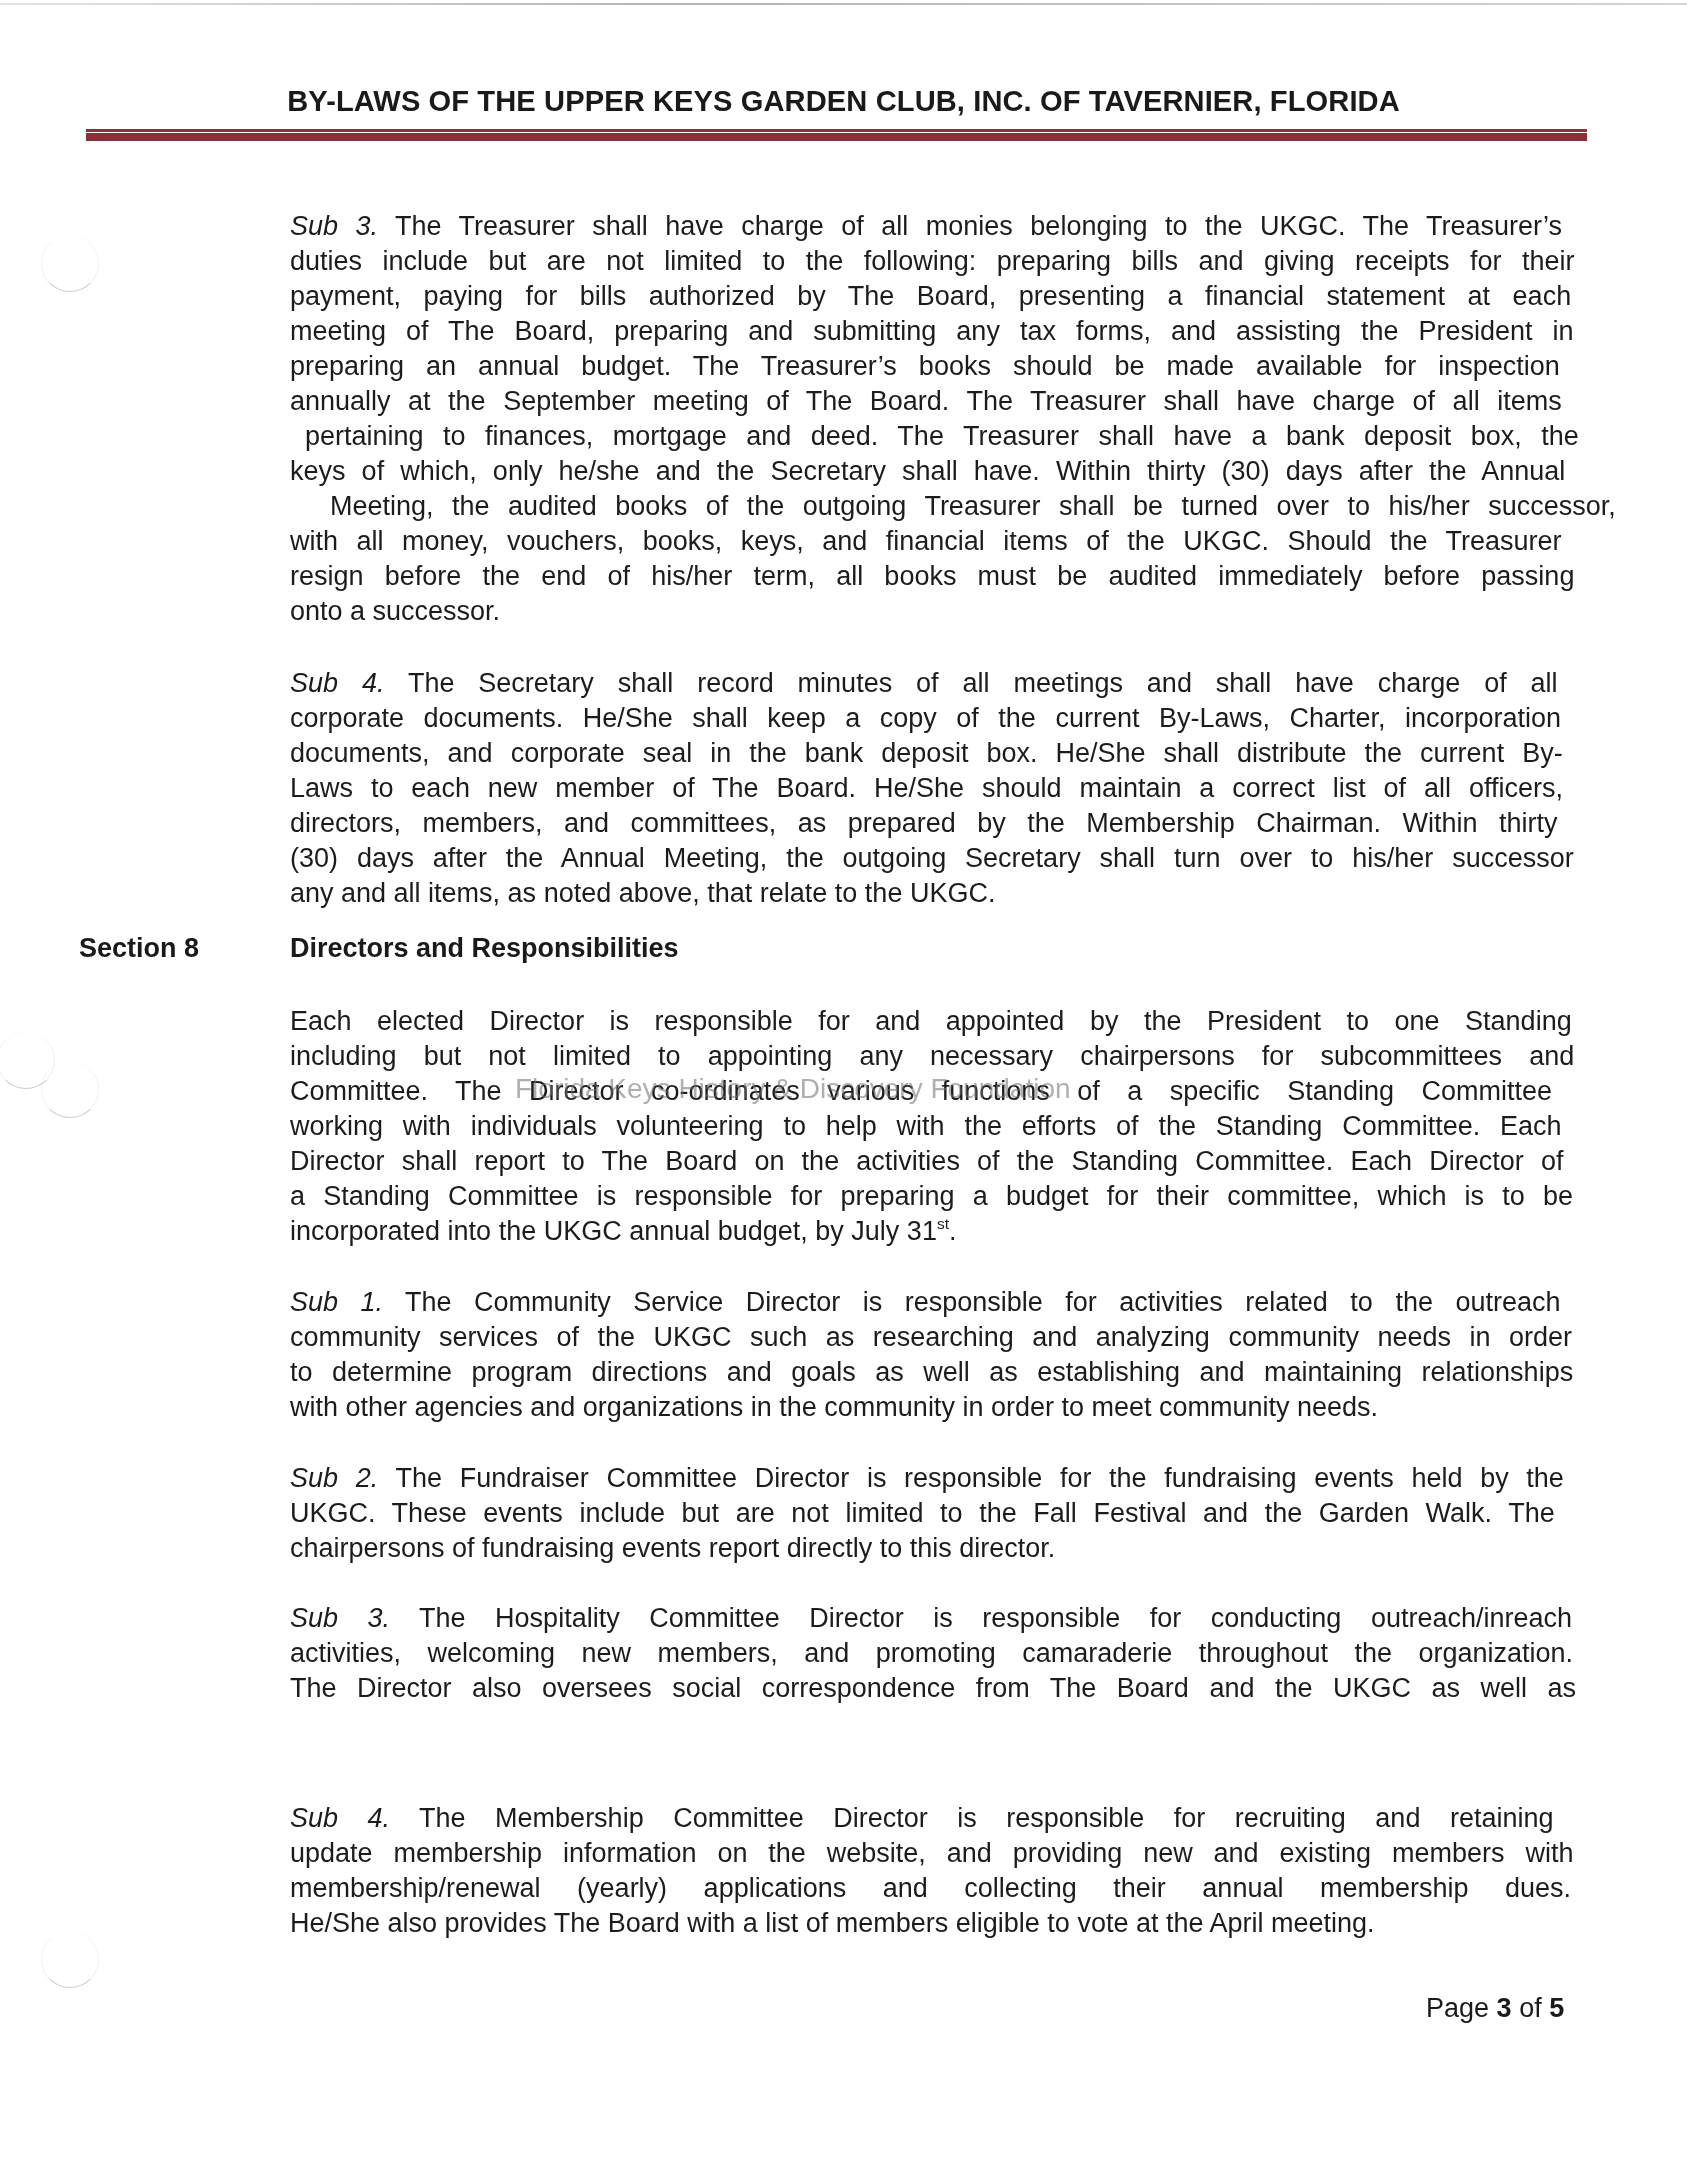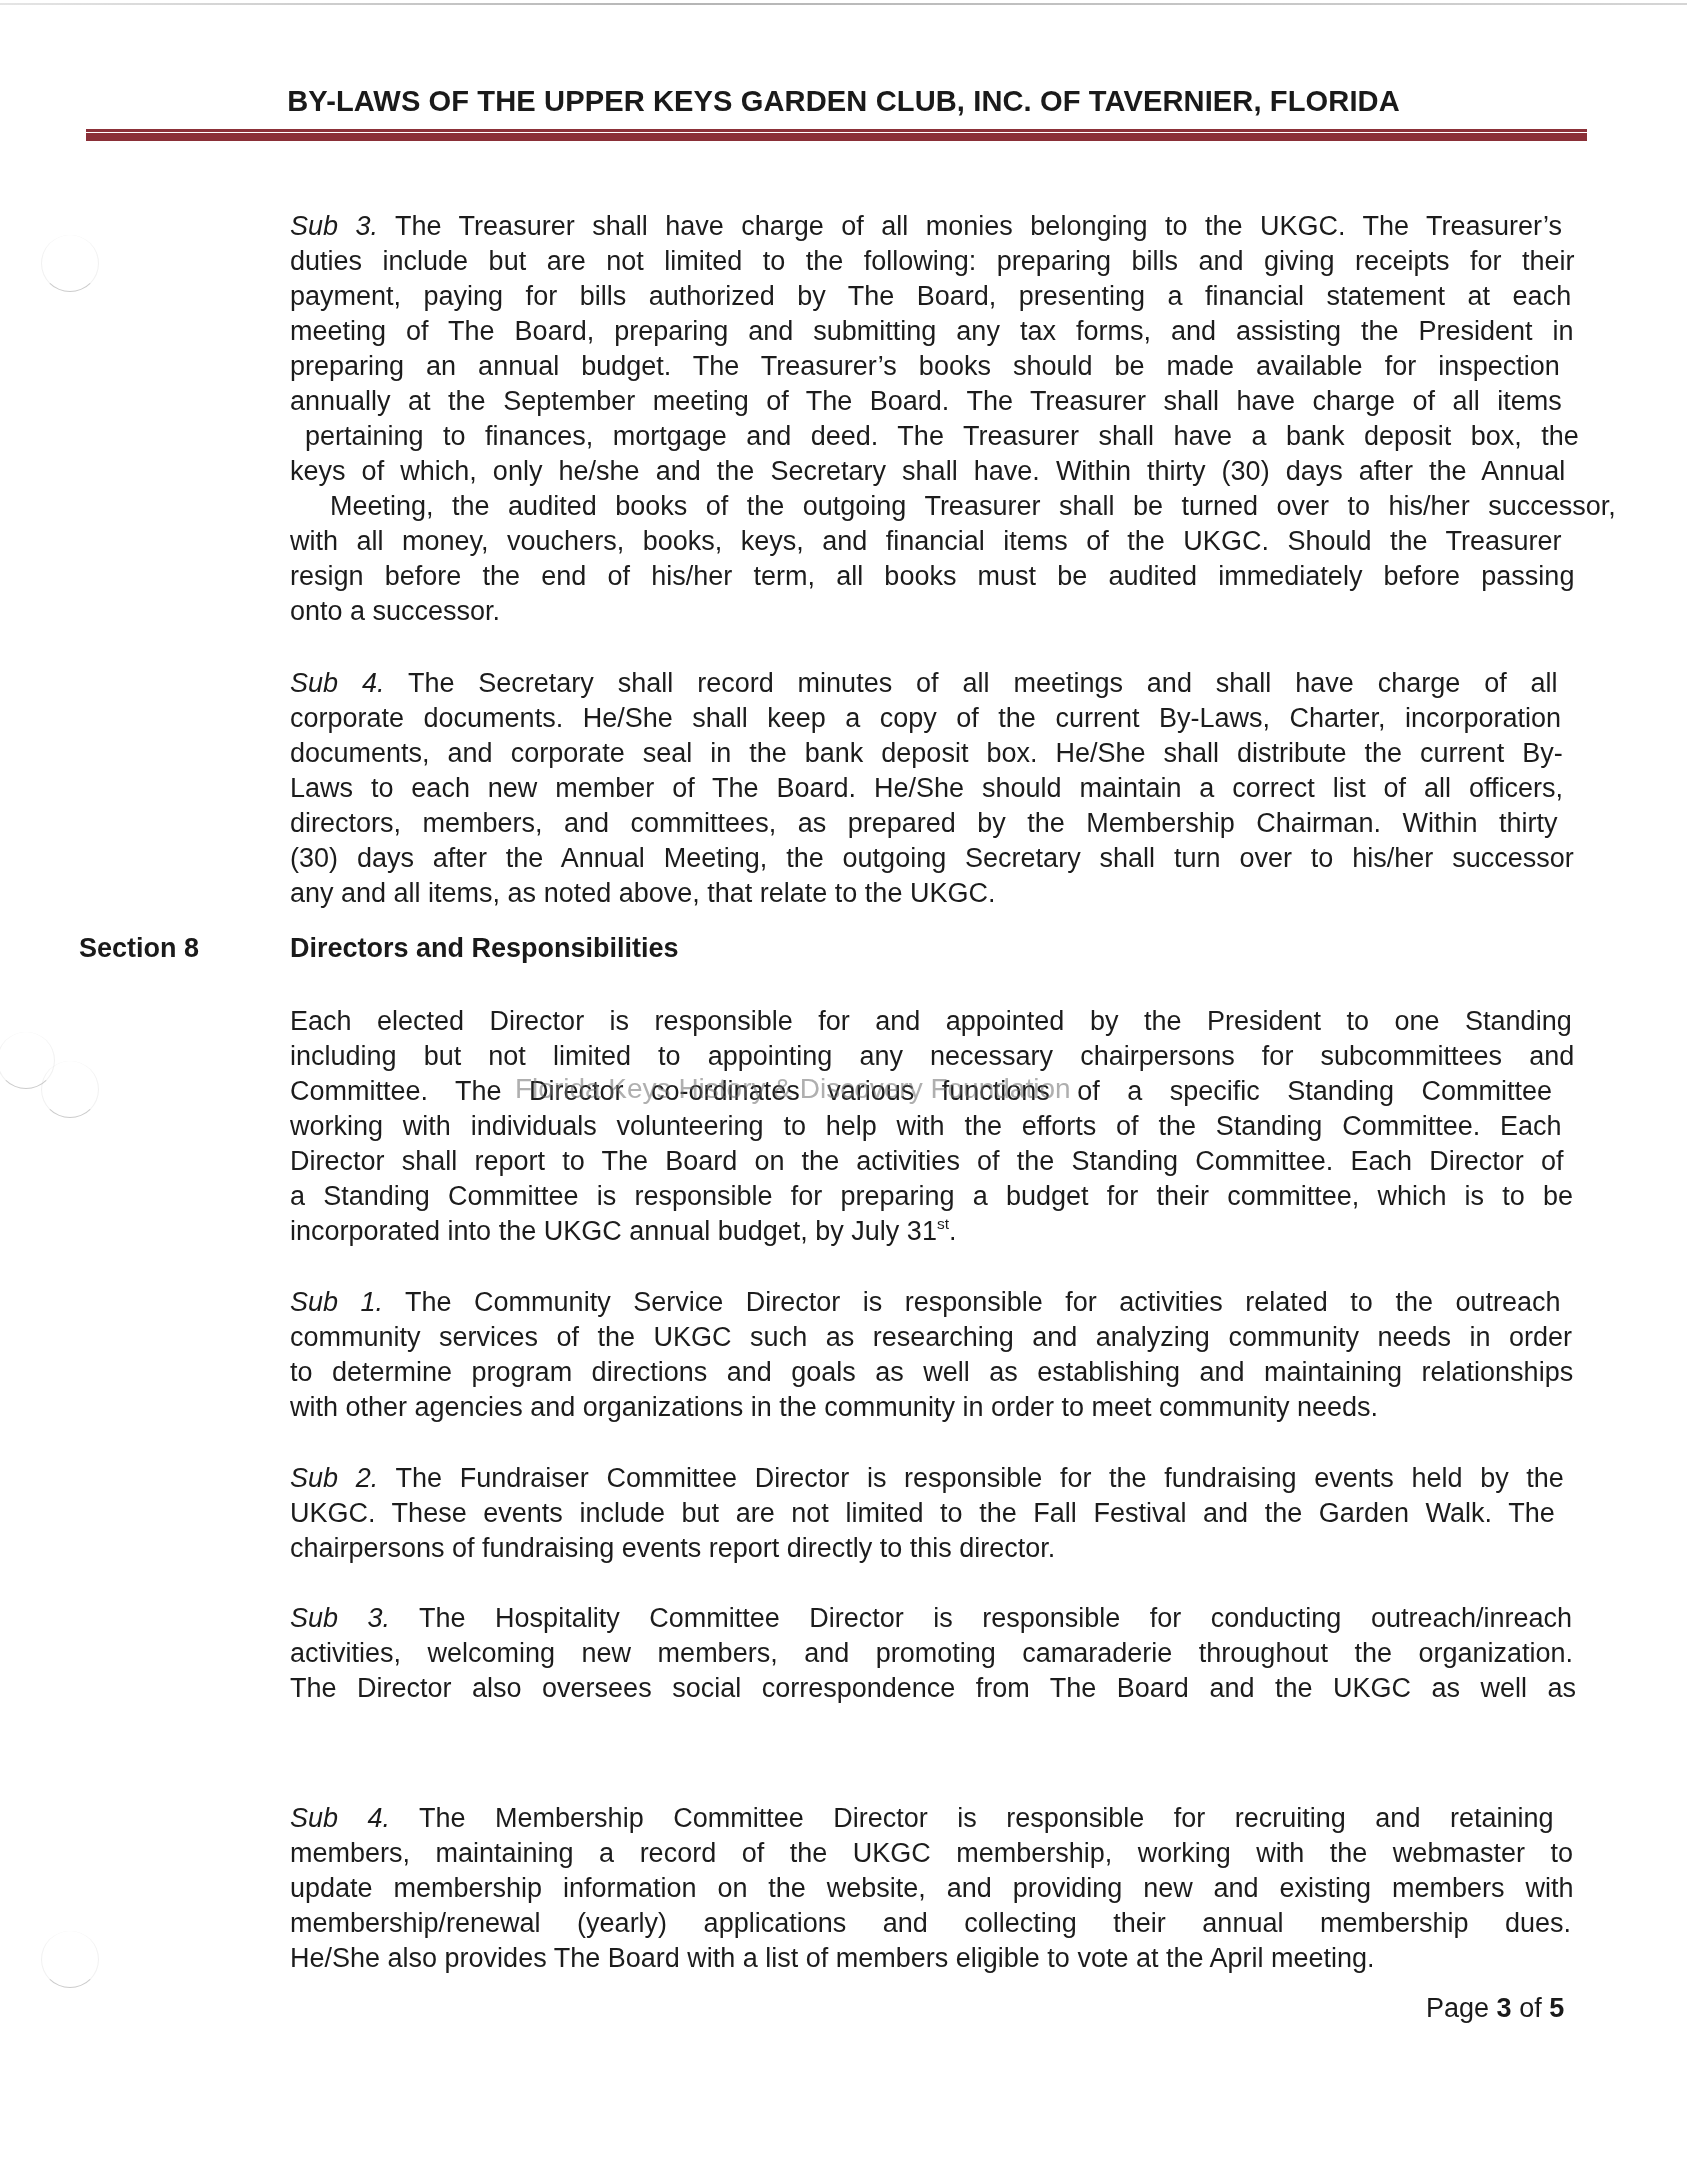--- a/index.html
+++ b/index.html
@@ -119,21 +119,20 @@
     <span class="line" style="display: block; width: auto; word-spacing: 9.1px; text-align-last: left;">UKGC.  These events include but are not limited to the Fall Festival and the Garden Walk.  The</span>
     <span class="line last">chairpersons of fundraising events report directly to this director.</span>
   </div>
 <div class="body-block" style="top:1601px;">
     <span class="line" style="display: block; width: auto; word-spacing: 22px; text-align-last: left;"><span class="sub-label">Sub 3.</span><span> The Hospitality Committee Director is responsible for conducting outreach/inreach</span></span>
     <span class="line" style="display: block; width: auto; word-spacing: 19px; text-align-last: left;">activities, welcoming new members, and promoting camaraderie throughout the organization.</span>
     <span class="line" style="display: block; width: auto; word-spacing: 13px; text-align-last: left;">The Director also oversees social correspondence from The Board and the UKGC as well as</span>
   </div>
 <div class="body-block" style="top:1777px;">
     <span class="line" style="display: block; width: auto; word-spacing: 22px; text-align-last: left; margin-top: 24px;"><span class="sub-label">Sub 4.</span><span>  The Membership Committee Director is responsible for recruiting and retaining</span></span>
-    <span class="line" style="display: block; width: auto; word-spacing: 18px; text-align-last: left;">members, maintaining a record of the UKGC membership, working with the webmaster to</span>
     <span class="line" style="display: block; width: auto; word-spacing: 13.4px; text-align-last: left;">update membership information on the website, and providing new and existing members with</span>
     <span class="line" style="display: block; width: auto; word-spacing: 29px; text-align-last: left;">membership/renewal (yearly) applications and collecting their annual membership dues.</span>
     <span class="line last">He/She also provides The Board with a list of members eligible to vote at the April meeting.</span>
   </div>
 
 <div class="watermark">Florida Keys History &amp; Discovery Foundation</div>
 
 <div class="page-num">
   <span>Page</span>
   <b>3</b>

